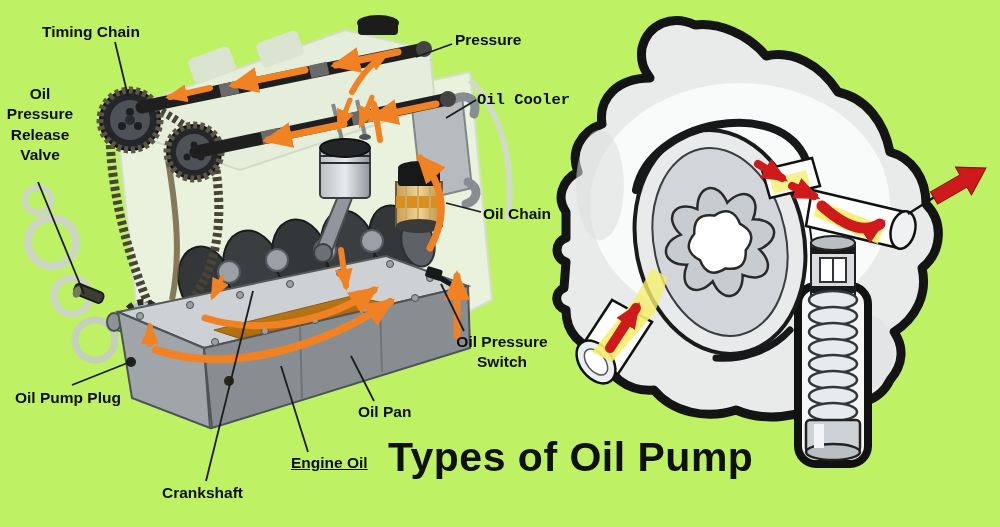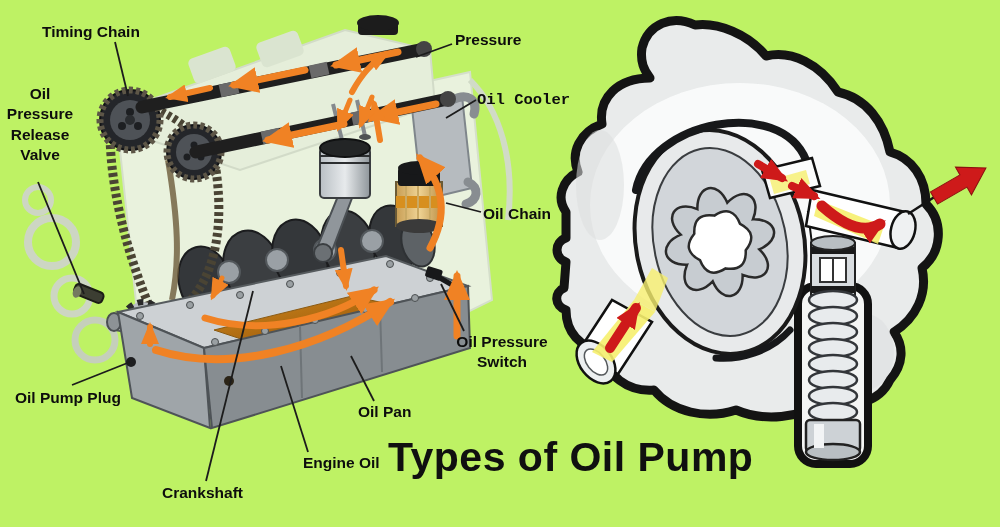--- a/index.html
+++ b/index.html
@@ -306,17 +306,17 @@
 Pressure
 Release
 Valve</div>
   <div class="lbl" style="left:455px;top:30px;">Pressure</div>
   <div class="lbl" style="left:477px;top:90px;font-family:Liberation Mono, monospace;">Oil Cooler</div>
   <div class="lbl" style="left:483px;top:204px;">Oil Chain</div>
   <div class="lbl center" style="left:452px;top:332px;width:100px;">Oil Pressure
 Switch</div>
   <div class="lbl" style="left:15px;top:388px;">Oil Pump Plug</div>
   <div class="lbl" style="left:358px;top:402px;">Oil Pan</div>
-  <div class="lbl" style="left:303px;top:453px;">Engine Oil</div>
+  <div class="lbl" style="left:291px;top:453px;text-decoration:underline;">Engine Oil</div>
   <div class="lbl" style="left:162px;top:483px;">Crankshaft</div>
 
   <div class="title" style="left:388px;top:434px;">Types of Oil Pump</div>
 </div>
 
 </body></html>

